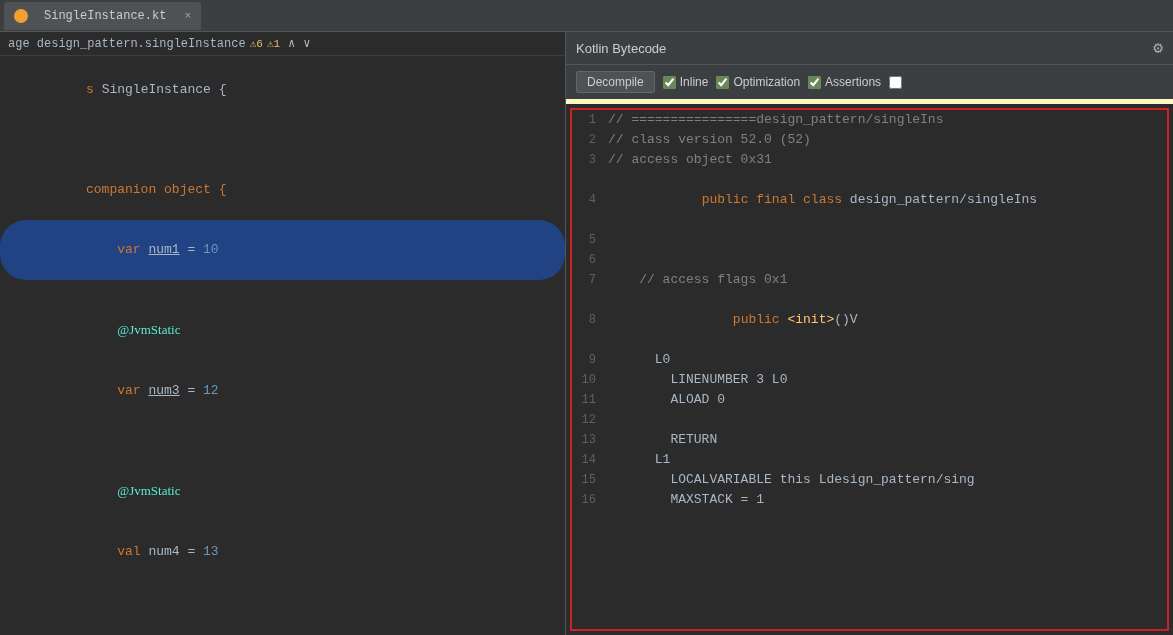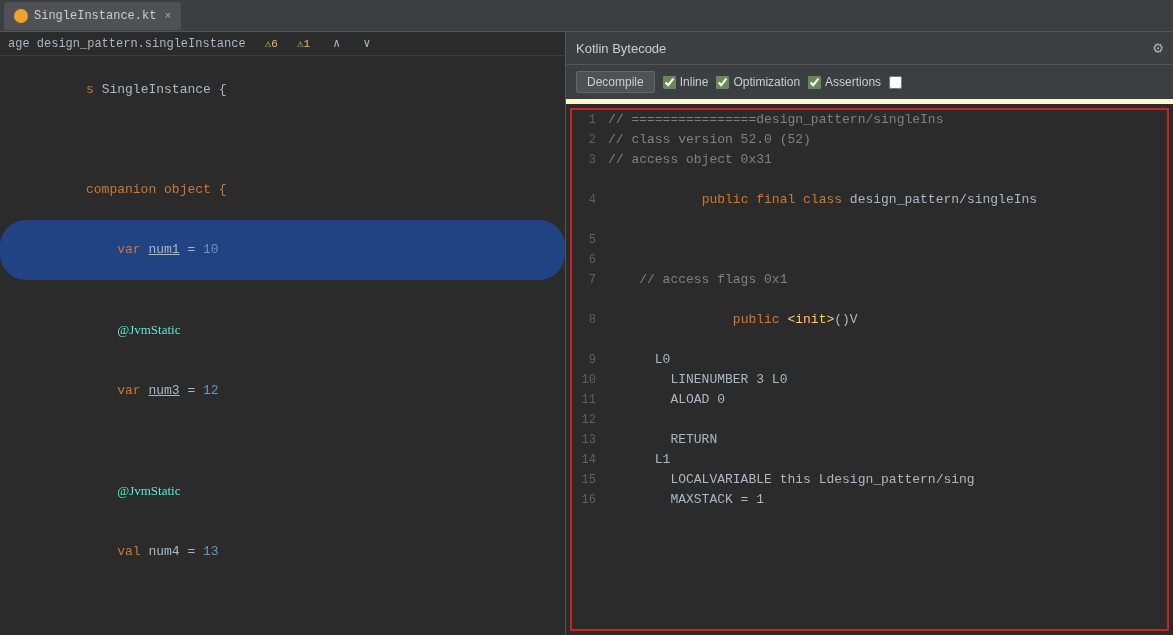--- a/index.html
+++ b/index.html
@@ -25,21 +25,21 @@
       flex-shrink: 0;
     }
     .tab {
       display: flex;
       align-items: center;
       background: #4e5254;
       border-radius: 3px 3px 0 0;
       padding: 4px 10px;
       font-size: 12px;
       color: #ccc;
-      gap: 6px;
+      gap: 16px;
       height: 28px;
     }
     .tab-icon {
       width: 14px;
       height: 14px;
       background: #f0a030;
       border-radius: 50%;
       display: inline-block;
       flex-shrink: 0;
     }
@@ -68,21 +68,21 @@
     }
 
     
     .breadcrumb {
       background: #2b2b2b;
       padding: 4px 8px;
       font-size: 12px;
       color: #a9b7c6;
       display: flex;
       align-items: center;
-      gap: 19px;
+      gap: 4px;
       border-bottom: 1px solid #3c3f41;
       flex-shrink: 0;
     }
     .breadcrumb-warning {
       color: #e8bf6a;
       font-size: 11px;
     }
     .breadcrumb-nav {
       color: #a9b7c6;
       font-size: 12px;

